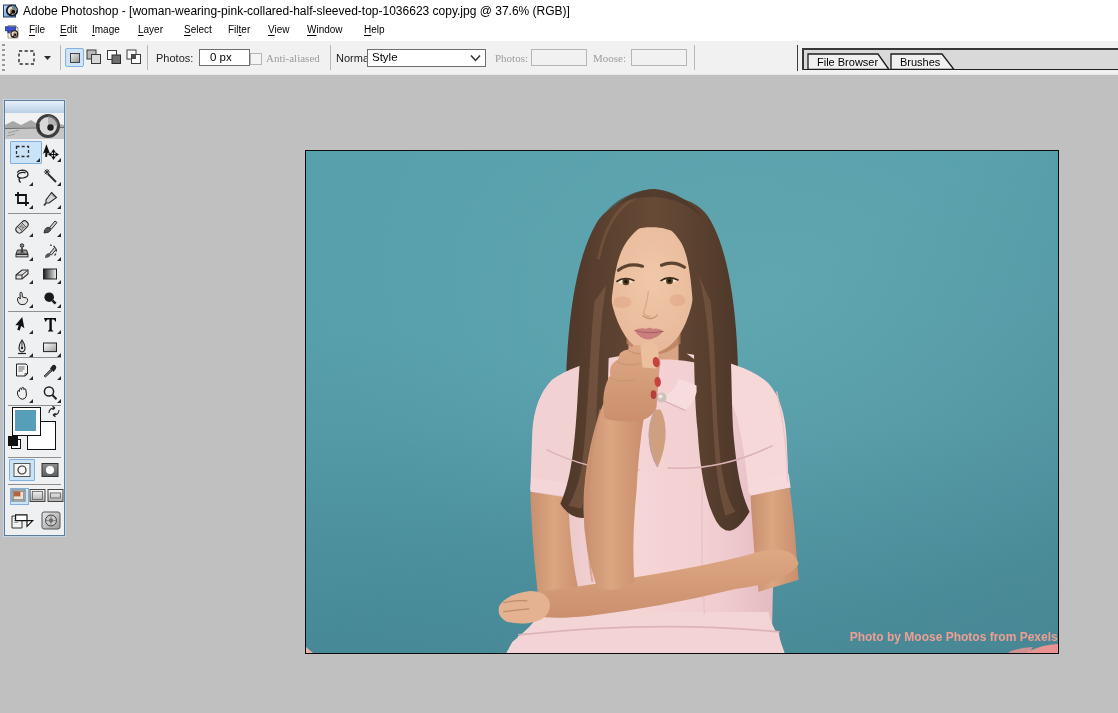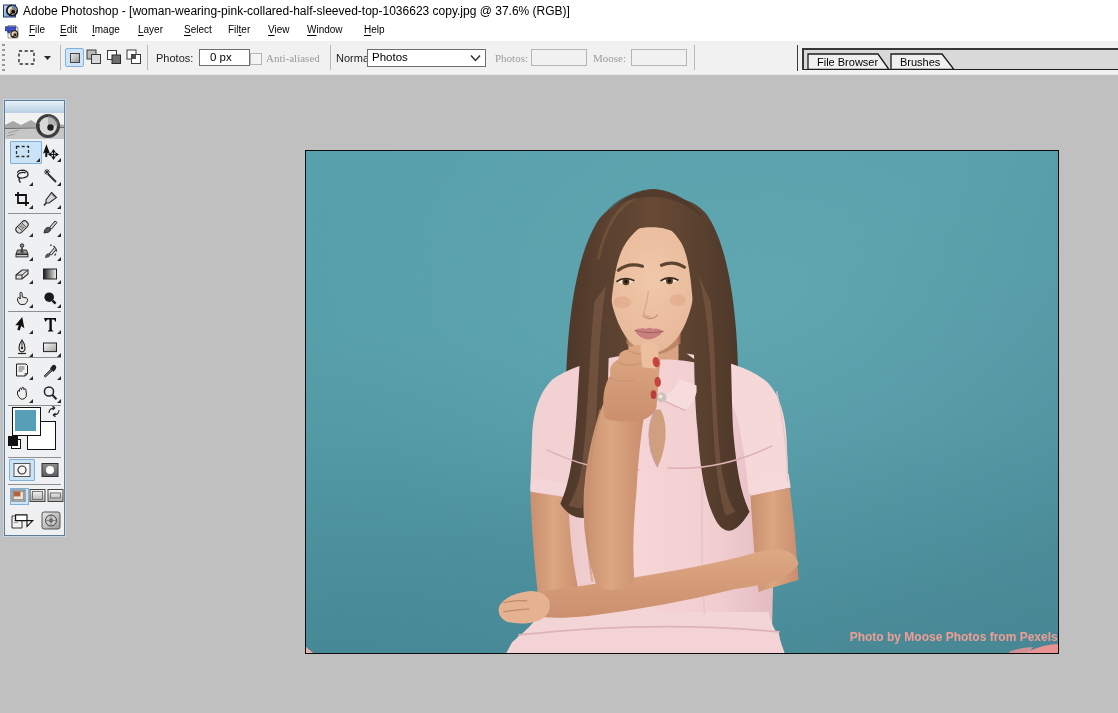--- a/index.html
+++ b/index.html
@@ -112,21 +112,21 @@
       <rect x="5.5" y="5.5" width="4.5" height="4.5" fill="#4d4d4d"></rect>
     </svg>
     <div class="sep" style="left:147px"></div>
     <span class="lbl" style="left:156px">Photos:</span>
     <div id="featherbox">0 px</div>
     <div id="aacheck"></div>
     <span class="lblg" style="left:266px">Anti-aliased</span>
     <div class="sep" style="left:330px"></div>
     <span class="lbl" style="left:336px">Normal:</span>
     <div id="stylebox">
-        <span class="t">Photos</span>
+        <span class="t">Style</span>
         <svg style="position:absolute;right:4px;top:4px" width="11" height="8" viewBox="0 0 11 8">
           <path d="M1 1.5 L5.5 6.5 L10 1.5" fill="none" stroke="#333" stroke-width="1.5"></path>
         </svg>
       </div>
     <span class="lblg" style="left:495px">Photos:</span>
     <div class="graybox" style="left:531px"></div>
     <span class="lblg" style="left:593px">Moose:</span>
     <div class="graybox" style="left:631px"></div>
     <div class="sep" style="left:694px"></div>
     <div class="sep" style="left:797px;height:26px;top:3px;background:#3e3e3e"></div>

